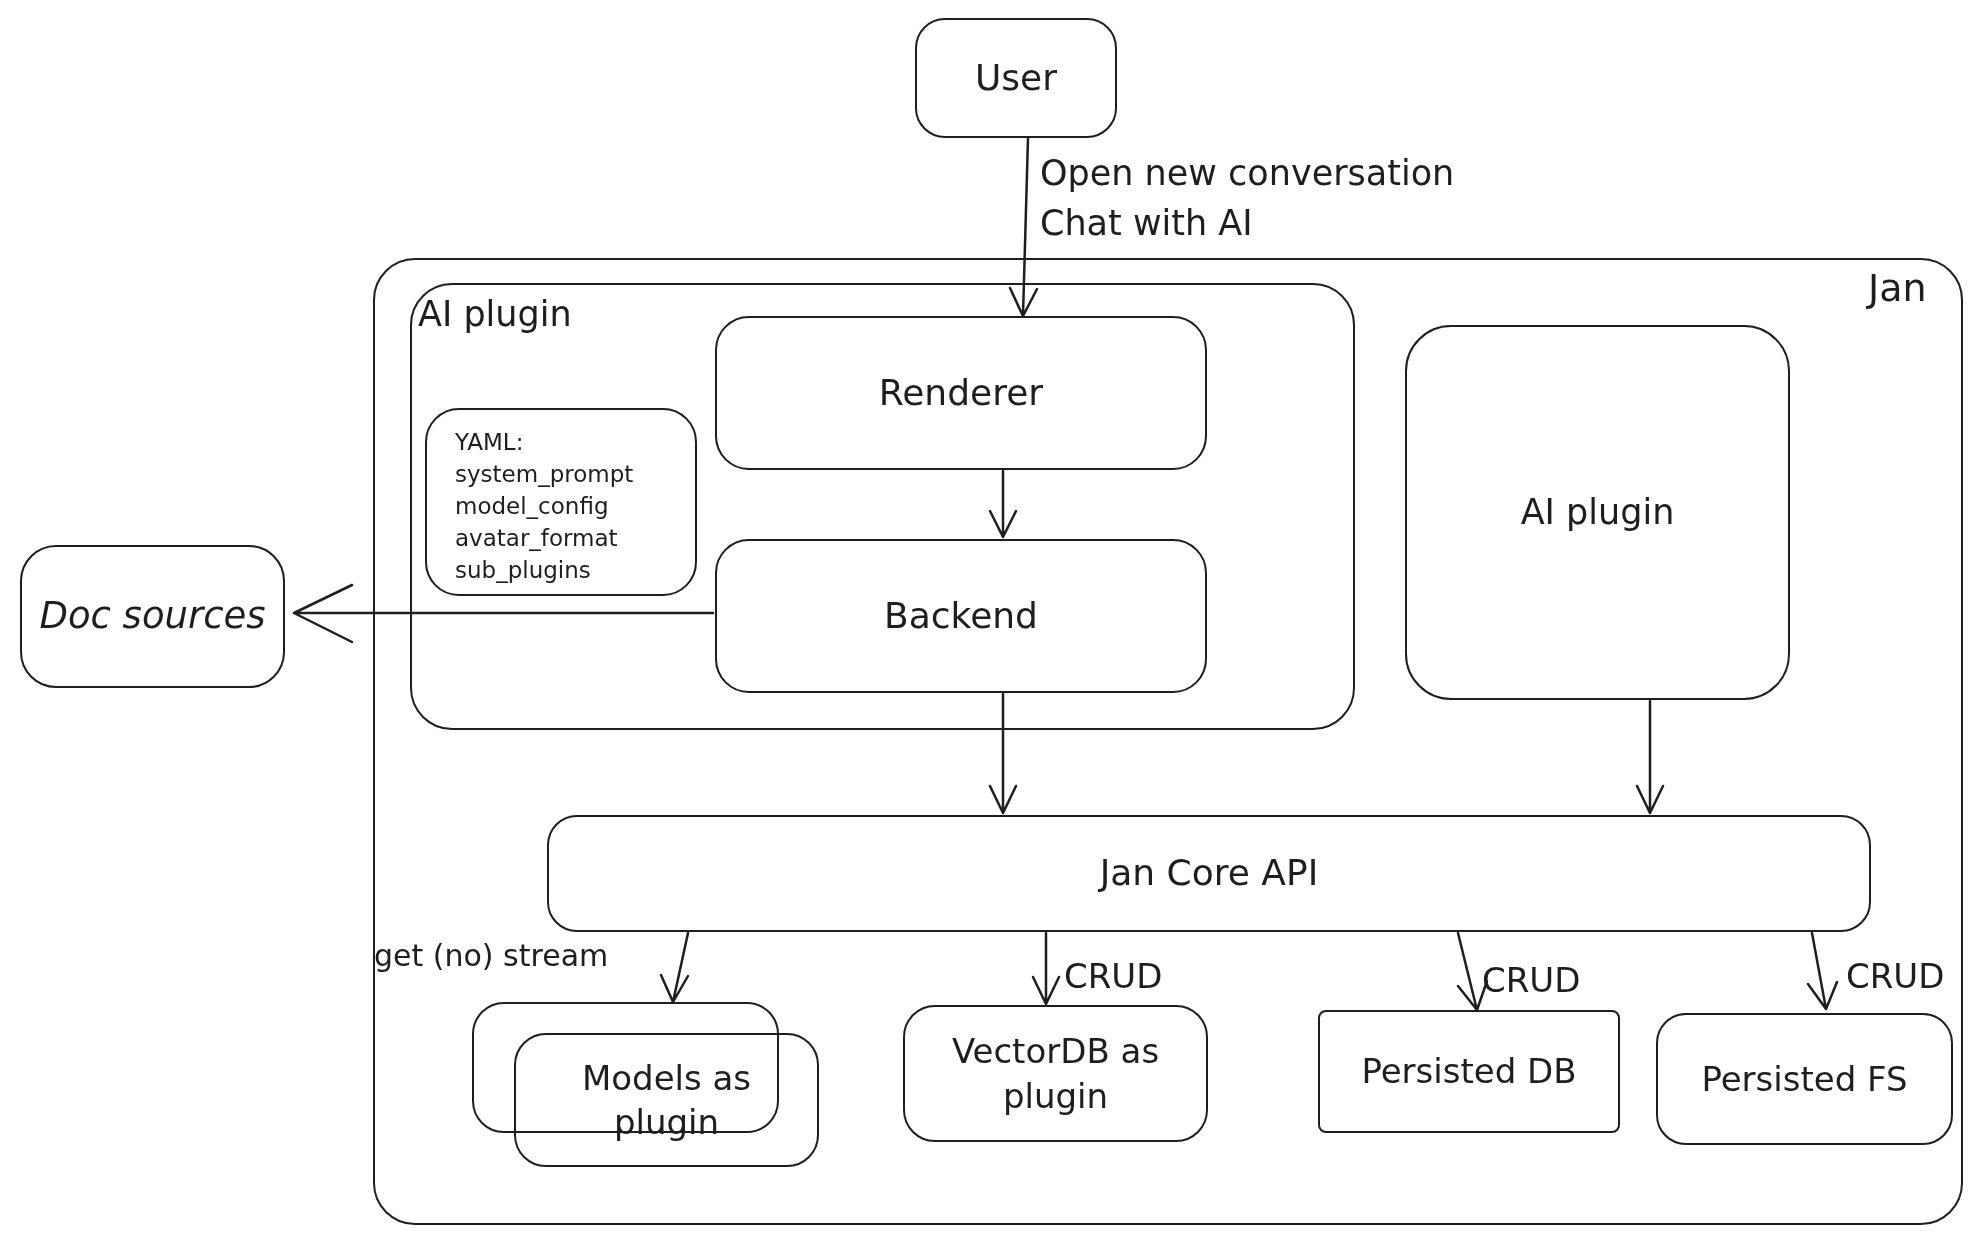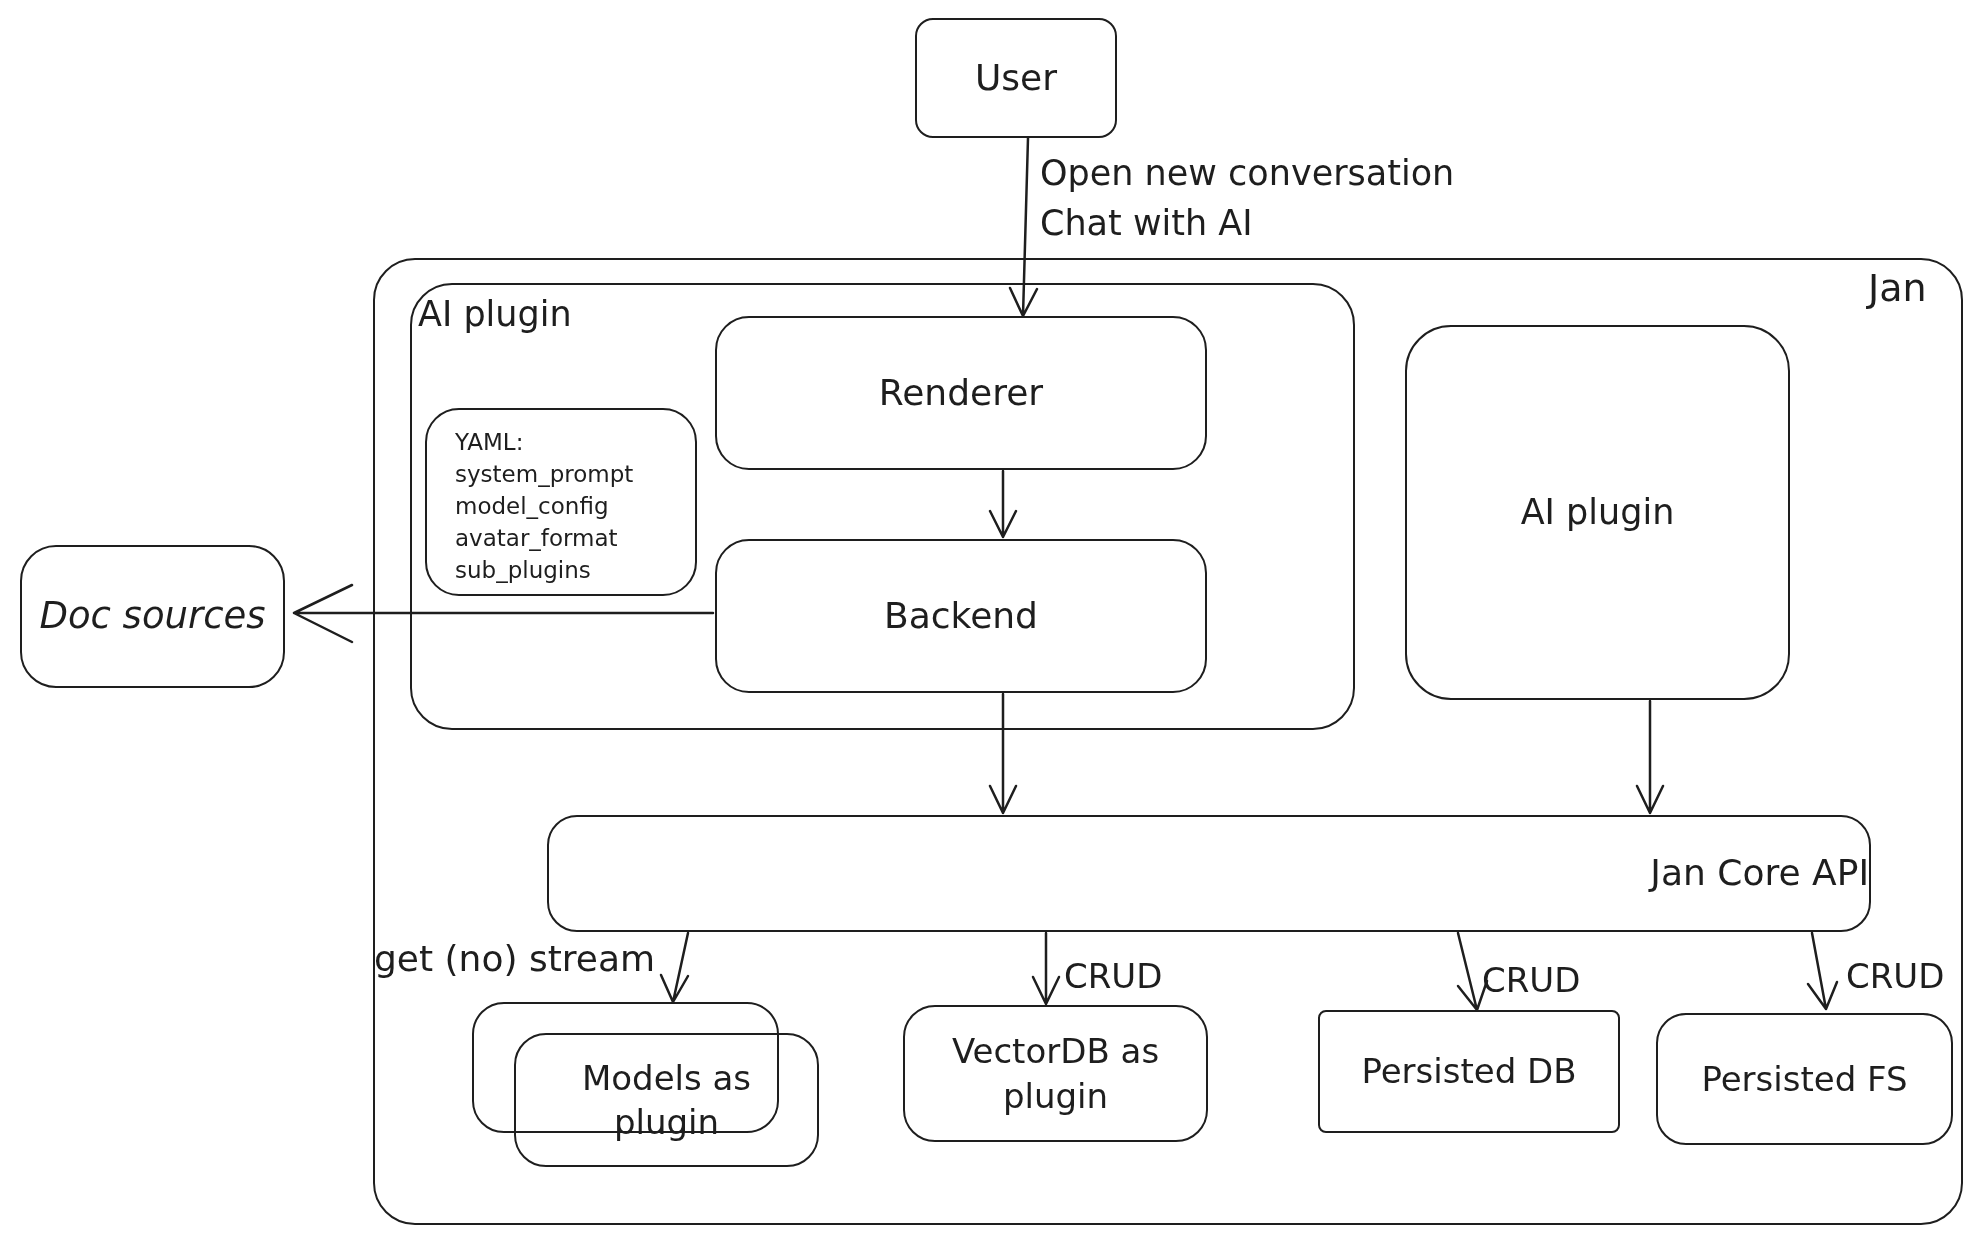--- a/index.html
+++ b/index.html
@@ -12,39 +12,39 @@
     border:2.5px solid #1e1e1e; background:#ffffff;
     display:flex; align-items:center; justify-content:center;
     text-align:center; font-size:34px; line-height:1.3;
   }
   .label { position:absolute; white-space:nowrap; }
   .container-label { position:absolute; }
   #jan-box          { left:373px;  top:258px;  width:1590px; height:967px; border-radius:42px; }
   #jan-label        { left:1868px; top:266px;  font-size:38px; }
   #ai-plugin-left-box { left:410px; top:283px; width:945px;  height:447px; border-radius:42px; }
   #ai-plugin-left-label { left:418px; top:294px; font-size:35px; }
-  #user-box         { left:915px;  top:18px;   width:202px;  height:120px; border-radius:18px; }
+  #user-box         { left:915px;  top:18px;   width:202px;  height:120px; border-radius:30px; }
   #user-box, #renderer-box, #backend-box { font-size:36px; }
   #yaml-note        { left:425px;  top:408px;  width:272px;  height:188px; border-radius:34px;
                       display:block; padding:16px 20px 0 28px; font-size:23px; line-height:32px;
                       text-align:left; }
   #renderer-box     { left:715px;  top:316px;  width:492px;  height:154px; border-radius:34px; }
   #backend-box      { left:715px;  top:539px;  width:492px;  height:154px; border-radius:34px; }
   #ai-plugin-right-box { left:1405px; top:325px; width:385px; height:375px; border-radius:46px; font-size:35px; }
   #doc-sources-box  { left:20px;   top:545px;  width:265px;  height:143px; border-radius:36px; font-size:37px;font-style:italic; }
-  #jan-core-api-box { left:547px;  top:815px;  width:1324px; height:117px; border-radius:30px; font-size:36px;justify-content:flex-end; }
+  #jan-core-api-box { left:547px;  top:815px;  width:1324px; height:117px; border-radius:30px; font-size:36px; }
   #models-back-box  { left:472px;  top:1002px; width:307px;  height:131px; border-radius:32px; }
   #models-front-box { left:514px;  top:1033px; width:305px;  height:134px; border-radius:32px;
                       background:transparent; padding:0 12px; }
   #vectordb-box     { left:903px;  top:1005px; width:305px;  height:137px; border-radius:32px; padding:8px 14px; }
   #persisted-db-box { left:1318px; top:1010px; width:302px;  height:123px; border-radius:8px; }
   #persisted-fs-box { left:1656px; top:1013px; width:297px;  height:132px; border-radius:30px; }
   #open-new-conversation-label { left:1040px; top:153px; font-size:35px; }
   #chat-with-ai-label          { left:1040px; top:203px; font-size:35px; }
-  #get-no-stream-label         { left:374px;  top:938px; font-size:36px; }
+  #get-no-stream-label         { left:374px;  top:938px; font-size:30px; }
   #crud-vectordb-label         { left:1064px; top:956px; font-size:34px; }
   #crud-db-label               { left:1482px; top:960px; font-size:34px; }
   #crud-fs-label               { left:1846px; top:956px; font-size:34px; }
   #arrow-overlay { position:absolute; left:0; top:0; width:1981px; height:1246px; pointer-events:none; }
   #arrow-overlay path { stroke:#1e1e1e; stroke-width:2.5; fill:none;
                         stroke-linecap:round; stroke-linejoin:round; }
 </style>
 </head>
 <body>
 

